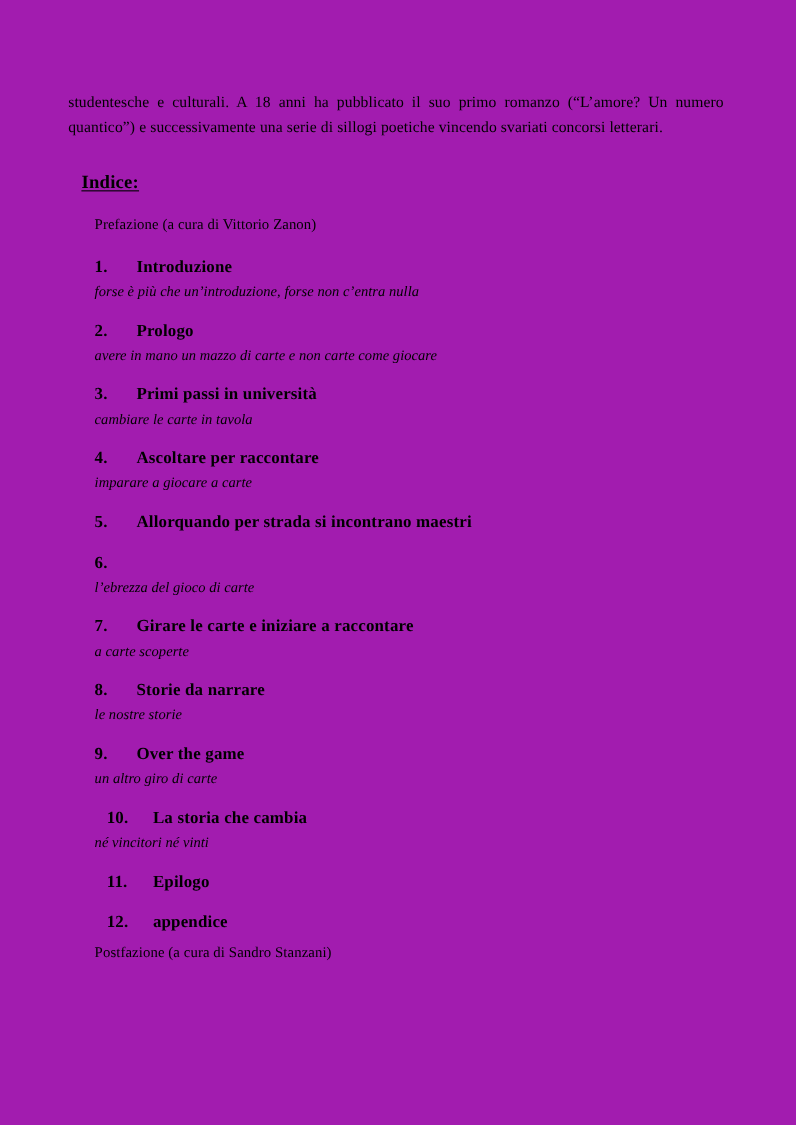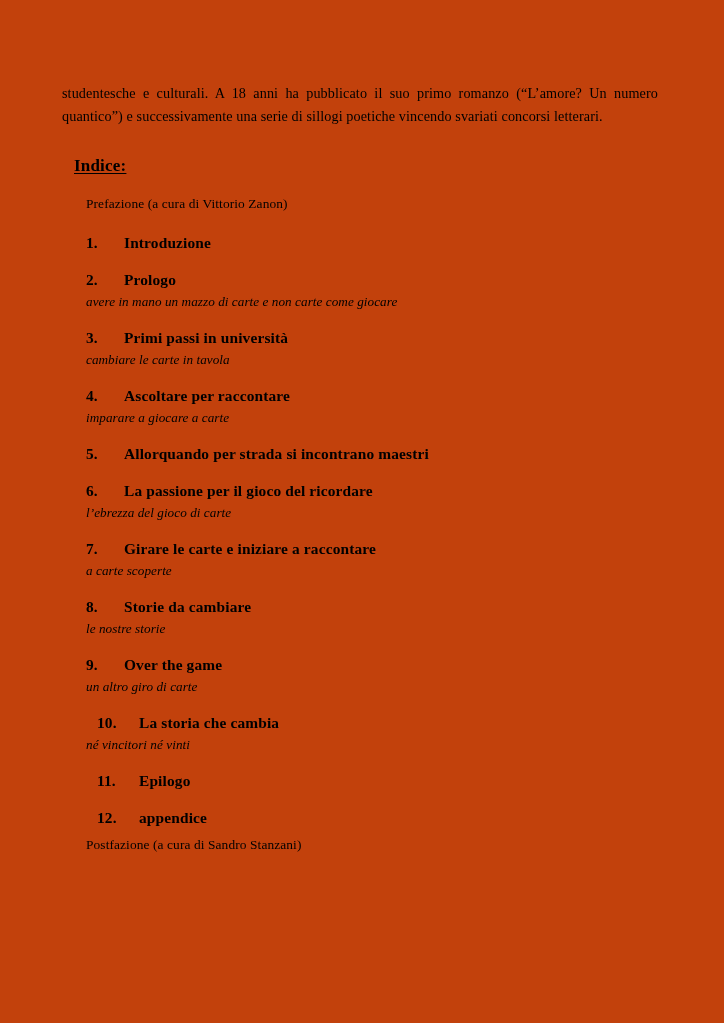--- a/index.html
+++ b/index.html
@@ -14,21 +14,21 @@
     color: #000000;
     position: relative;
     overflow: hidden;
   }
   .page {
     position: absolute;
     left: 0;
     top: 0;
     width: 724px;
     height: 1023px;
-    background: #c2410c;
+    background: #a21caf;
   }
   .content {
     position: absolute;
     left: 62px;
     top: 82px;
     width: 596px;
   }
   .intro-paragraph {
     font-size: 14.2px;
     line-height: 1.62;
@@ -101,20 +101,21 @@
 
     <div class="toc">
 
       <div class="toc-note">Prefazione (a cura di Vittorio Zanon)</div>
 
       <div class="toc-entry first">
         <div class="toc-line">
           <span class="toc-num">1.</span>
           <span class="toc-title">Introduzione</span>
         </div>
+        <div class="toc-sub">forse è più che un’introduzione, forse non c’entra nulla</div>
       </div>
 
       <div class="toc-entry">
         <div class="toc-line">
           <span class="toc-num">2.</span>
           <span class="toc-title">Prologo</span>
         </div>
         <div class="toc-sub">avere in mano un mazzo di carte e non carte come giocare</div>
       </div>
 
@@ -137,37 +138,36 @@
       <div class="toc-entry">
         <div class="toc-line">
           <span class="toc-num">5.</span>
           <span class="toc-title">Allorquando per strada si incontrano maestri</span>
         </div>
       </div>
 
       <div class="toc-entry">
         <div class="toc-line">
           <span class="toc-num">6.</span>
-          <span class="toc-title">La passione per il gioco del ricordare</span>
         </div>
         <div class="toc-sub">l’ebrezza del gioco di carte</div>
       </div>
 
       <div class="toc-entry">
         <div class="toc-line">
           <span class="toc-num">7.</span>
           <span class="toc-title">Girare le carte e iniziare a raccontare</span>
         </div>
         <div class="toc-sub">a carte scoperte</div>
       </div>
 
       <div class="toc-entry">
         <div class="toc-line">
           <span class="toc-num">8.</span>
-          <span class="toc-title">Storie da cambiare</span>
+          <span class="toc-title">Storie da narrare</span>
         </div>
         <div class="toc-sub">le nostre storie</div>
       </div>
 
       <div class="toc-entry">
         <div class="toc-line">
           <span class="toc-num">9.</span>
           <span class="toc-title">Over the game</span>
         </div>
         <div class="toc-sub">un altro giro di carte</div>

